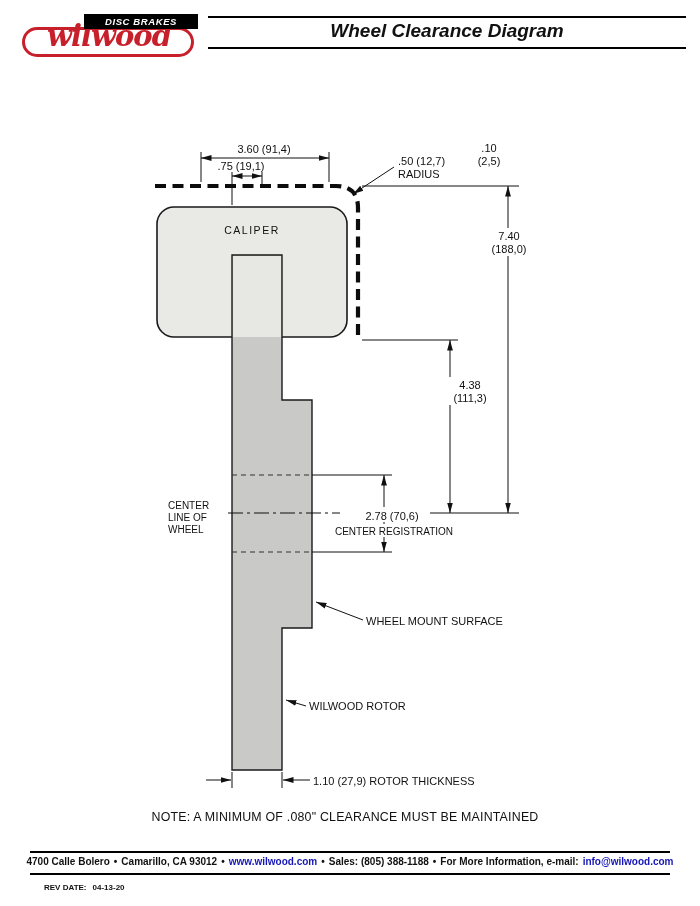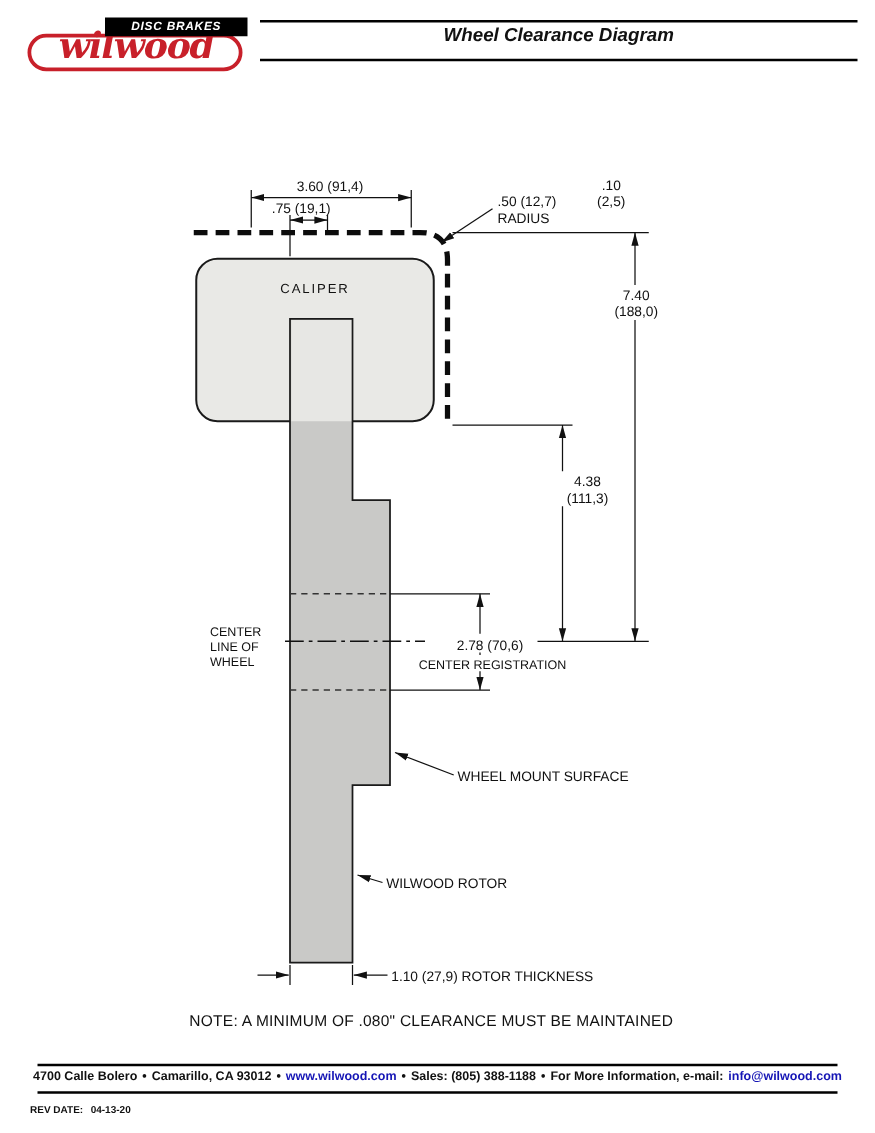--- a/index.html
+++ b/index.html
@@ -23,21 +23,21 @@
   .logo-script {
     position:absolute; left:0; top:6px; width:174px; text-align:center;
     font-family:"DejaVu Serif", serif; font-style:italic; font-weight:bold;
     font-size:29px; line-height:34px; color:#c8202a; letter-spacing:-1px;
   }
   .title-rule { position:absolute; left:208px; width:478px; border-top:2.5px solid #000; }
   .rule-top { top:16px; }
   .rule-bottom { top:47px; }
   .header-title {
     position:absolute; left:208px; top:20px; width:478px; text-align:center;
-    font-size:15px; font-weight:bold; font-style:italic;
+    font-size:19px; font-weight:bold; font-style:italic;
   }
   .kit-title {
     position:absolute; left:430px; top:64px; transform:translateX(-50%);
     font-size:23px; font-weight:bold; font-style:italic; white-space:nowrap;
   }
 
   
   .diagram { position:absolute; left:0; top:108px; }
   .diagram text { font-family:"Liberation Sans", sans-serif; fill:#111; font-size:11px; }
   .diagram text.small { font-size:10px; }
@@ -55,21 +55,21 @@
     font-size:12.4px; letter-spacing:.2px; line-height:15px;
   }
   .footer-rule { position:absolute; left:30px; width:640px; border-top:2px solid #000; }
   .fr-top { top:851px; } .fr-bottom { top:873px; }
   .footer-text {
     position:absolute; left:0; top:856px; width:700px; text-align:center;
     font-size:10px; font-weight:bold; white-space:nowrap;
   }
   .footer-text span, .footer-text a { margin:0 2px; }
   .link { color:#1515b5; cursor:pointer; text-decoration:none; }
-  .rev { position:absolute; left:24px; top:883px; font-size:8px; font-weight:bold; }
+  .rev { position:absolute; left:44px; top:883px; font-size:8px; font-weight:bold; }
   .rev span { margin-right:6px; }
 </style>
 </head>
 <body>
 
 <div class="page">
 
   <div class="logo">
     <div class="logo-ring"></div>
     <div class="logo-script">wilwood</div>

